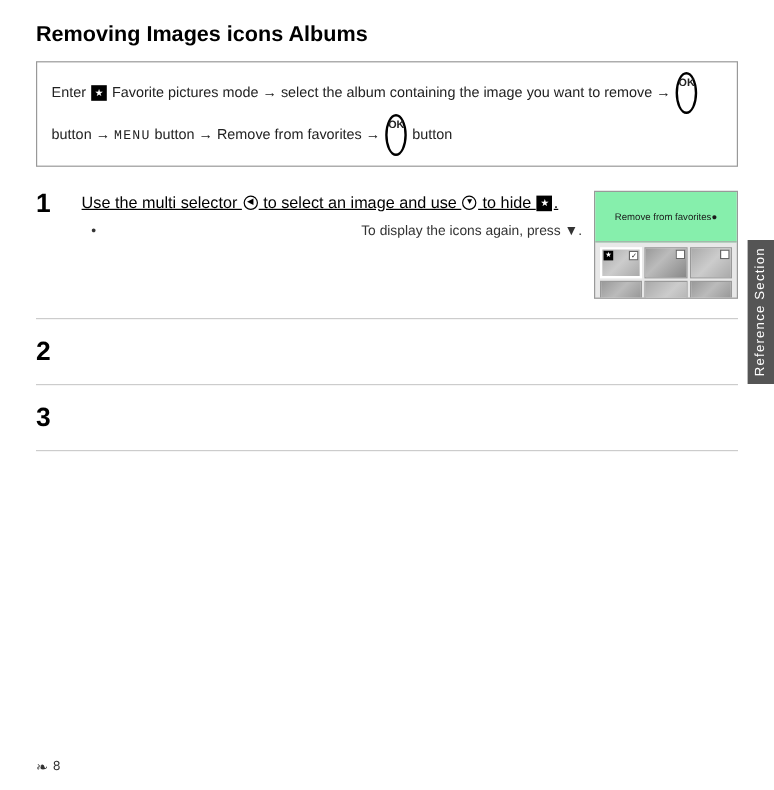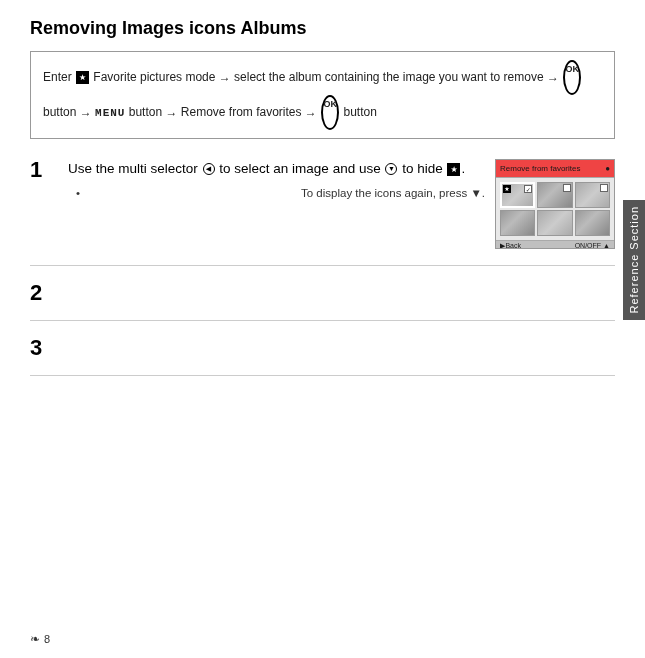--- a/index.html
+++ b/index.html
@@ -31,21 +31,21 @@
       border: 1px solid #999;
       padding: 8px 12px;
       margin-bottom: 20px;
       font-size: 12px;
       line-height: 1.5;
       color: #222;
     }
 
     .menu-text {
       font-family: 'Courier New', monospace;
-      font-weight: bold;
+      font-weight: normal;
       font-size: 11px;
       letter-spacing: 1px;
     }
 
     .step-section {
       display: flex;
       align-items: flex-start;
       margin-bottom: 16px;
       padding-bottom: 16px;
       border-bottom: 1px solid #ccc;
@@ -74,20 +74,21 @@
       flex: 1;
       margin-right: 10px;
     }
 
     .step-title {
       font-size: 13.5px;
       font-weight: normal;
       line-height: 1.5;
       margin-bottom: 6px;
       color: #000;
+      text-decoration: underline;
     }
 
     .bullet-list {
       list-style: none;
       padding-left: 8px;
     }
 
     .bullet-list li {
       font-size: 11.5px;
       color: #333;
@@ -109,25 +110,25 @@
       width: 120px;
       min-width: 120px;
       height: 90px;
       border: 1px solid #999;
       position: relative;
       background: #e8e8e8;
       overflow: hidden;
     }
 
     .camera-screen-header {
-      background: #ef4444;
+      background: #86efac;
       font-size: 9px;
-      padding: 4px 4px;
-      display: flex;
-      justify-content: space-between;
+      padding: 16px 4px;
+      display: flex;
+      justify-content: center;
       align-items: center;
       border-bottom: 1px solid #aaa;
     }
 
     .camera-screen-header span {
       font-size: 8px;
     }
 
     .camera-grid {
       display: grid;

